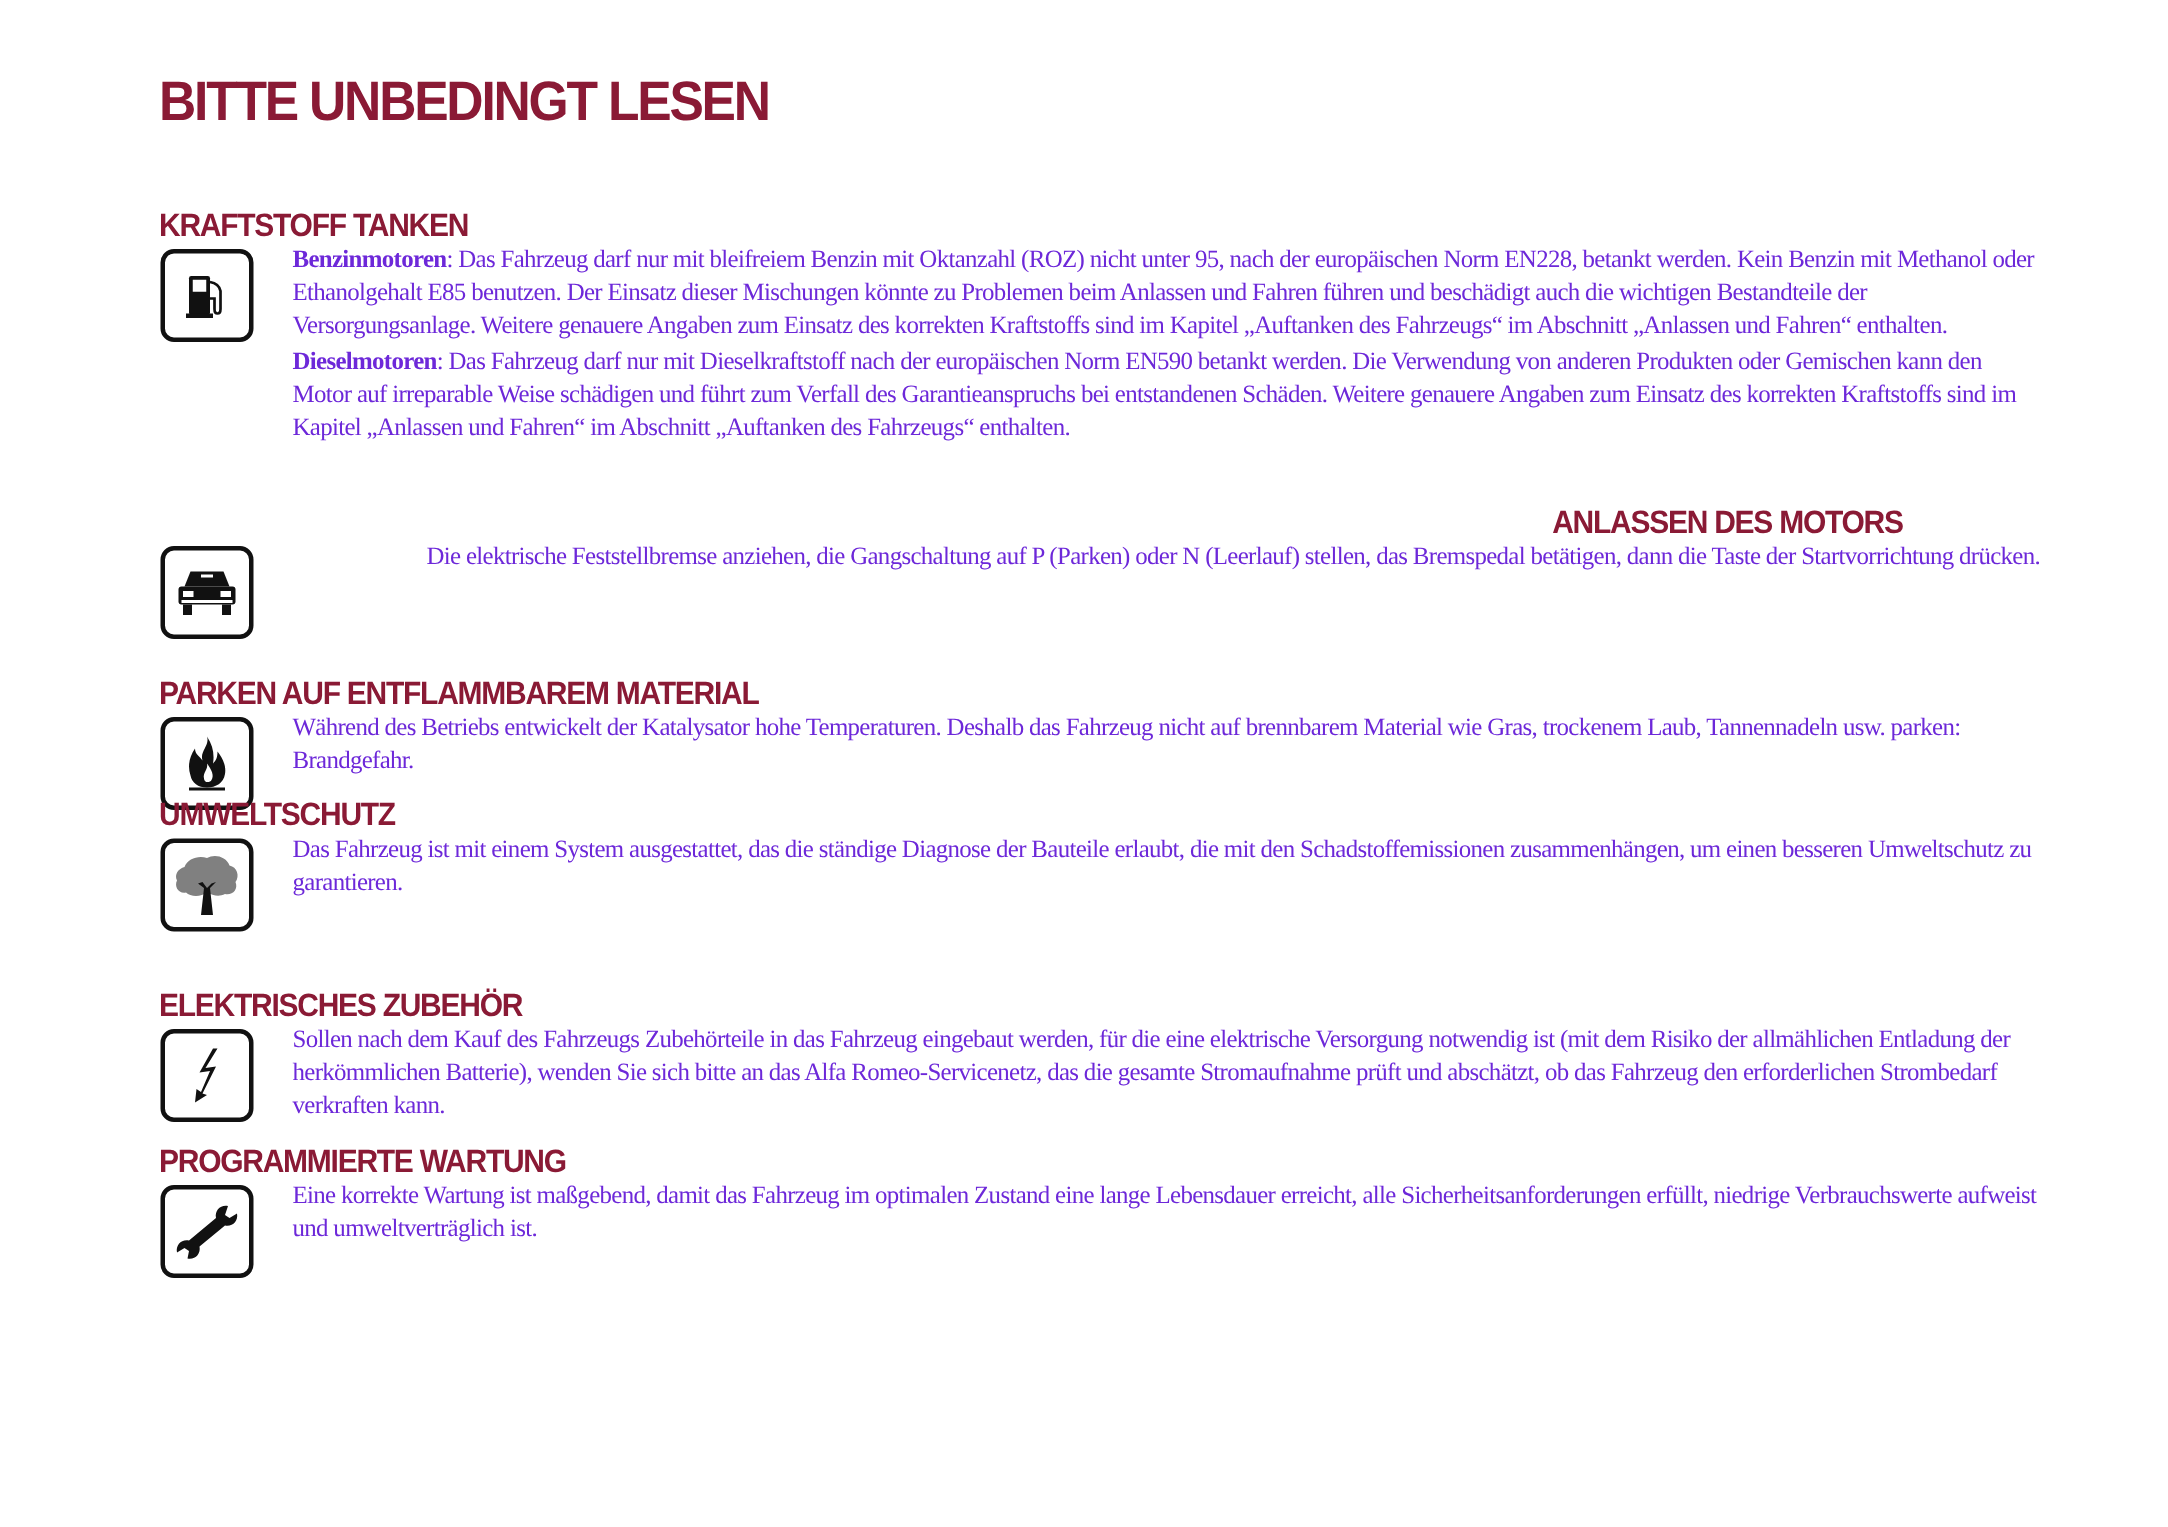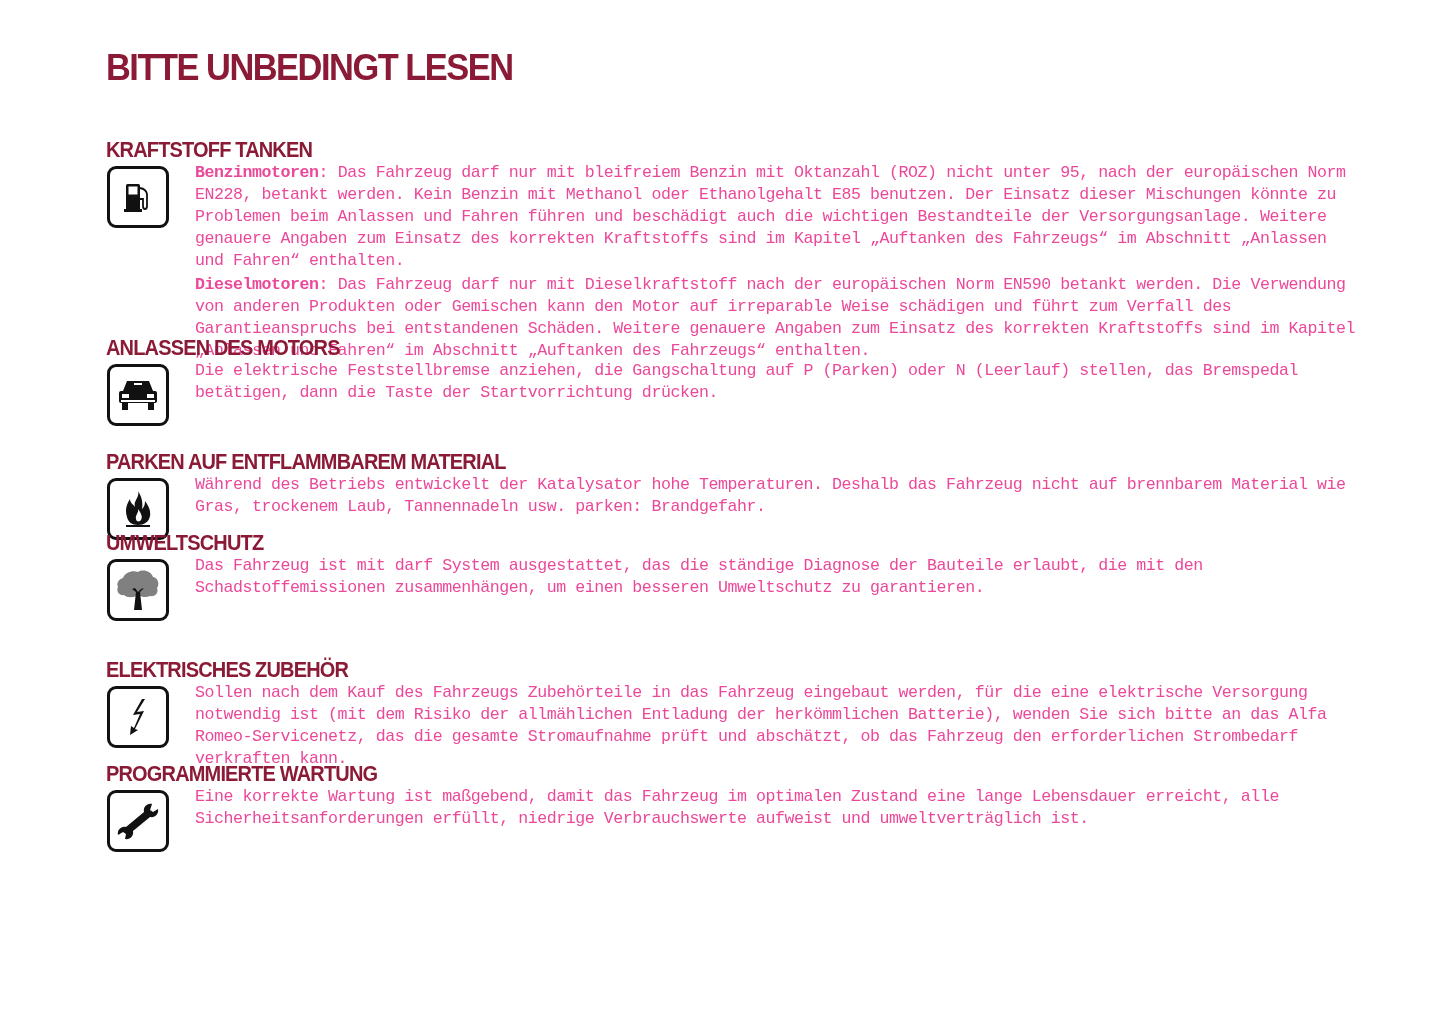--- a/index.html
+++ b/index.html
@@ -27,22 +27,22 @@
       position: absolute; left: 1px; top: 0;
       width: 62px; height: 62px;
       border: 3.5px solid #111; border-radius: 9px;
       box-sizing: border-box; background: #fff;
       display: flex; align-items: center; justify-content: center;
     }
     .icon-box svg { display: block; }
     .text {
       position: absolute; left: 89px; top: -2px; width: 1165px;
       font-size: 16.6px; line-height: 22px; letter-spacing: -0.45px;
-      color: #ec4899;
-      font-family: Liberation Mono, monospace;
+      color: #6d28d9;
+      font-family: Liberation Serif, serif;
     }
     .text p { margin: 0; }
     .text .lbl { font-weight: bold; }
     .gap { margin-top: 2px !important; }
   </style>
 </head>
 <body>
 
 <div class="page">
   <h1 class="main-title">BITTE UNBEDINGT LESEN</h1>
@@ -58,21 +58,21 @@
           <path d="M20 9 Q26 10 27 15 L27 27 Q27 30 25 30 Q23 30 23 27 L23 20 L20 20" fill="none" stroke="#111" stroke-width="1.8"></path>
         </svg>
       </div>
       <div class="text">
         <p><span class="lbl">Benzinmotoren</span><span>: Das Fahrzeug darf nur mit bleifreiem Benzin mit Oktanzahl (ROZ) nicht unter 95, nach der europäischen Norm EN228, betankt werden. Kein Benzin mit Methanol oder Ethanolgehalt E85 benutzen. Der Einsatz dieser Mischungen könnte zu Problemen beim Anlassen und Fahren führen und beschädigt auch die wichtigen Bestandteile der Versorgungsanlage. Weitere genauere Angaben zum Einsatz des korrekten Kraftstoffs sind im Kapitel „Auftanken des Fahrzeugs“ im Abschnitt „Anlassen und Fahren“ enthalten.</span></p>
         <p class="gap"><span class="lbl">Dieselmotoren</span><span>: Das Fahrzeug darf nur mit Dieselkraftstoff nach der europäischen Norm EN590 betankt werden. Die Verwendung von anderen Produkten oder Gemischen kann den Motor auf irreparable Weise schädigen und führt zum Verfall des Garantieanspruchs bei entstandenen Schäden. Weitere genauere Angaben zum Einsatz des korrekten Kraftstoffs sind im Kapitel „Anlassen und Fahren“ im Abschnitt „Auftanken des Fahrzeugs“ enthalten.</span></p>
       </div>
     </div>
   </div>
 
-  <div class="section" style="top:252px;">
+  <div class="section" style="top:252px;text-align:right;">
     <h2 class="sec-title">ANLASSEN DES MOTORS</h2>
     <div class="sec-row">
       <div class="icon-box" style="top:2px;">
         <svg width="44" height="36" viewBox="0 0 44 36">
           <path d="M11 4 L33 4 L37 14 L7 14 Z" fill="#111"></path>
           <rect x="18" y="6" width="8" height="2" fill="#fff"></rect>
           <rect x="3" y="14" width="38" height="12" rx="2" fill="#111"></rect>
           <rect x="6" y="17" width="7" height="4" fill="#fff"></rect>
           <rect x="31" y="17" width="7" height="4" fill="#fff"></rect>
           <rect x="5" y="23" width="34" height="2" fill="#fff"></rect>
@@ -100,21 +100,21 @@
 
   <div class="section" style="top:447px;">
     <h2 class="sec-title">UMWELTSCHUTZ</h2>
     <div class="sec-row">
       <div class="icon-box" style="top:2px;">
         <svg width="46" height="44" viewBox="0 0 46 44">
           <path d="M8 10 C10 4 18 2 23 4 C28 1 36 3 38 9 C43 10 45 16 42 20 C44 25 40 29 35 28 C31 30 27 29 23 27 C19 30 12 30 9 27 C4 28 1 23 3 19 C1 15 4 11 8 10 Z" fill="#808080"></path>
           <path d="M21 24 L19 42 L27 42 L25 24 L29 20 L26 21 L23 24 L20 20 L17 21 Z" fill="#111"></path>
         </svg>
       </div>
-      <div class="text">Das Fahrzeug ist mit darf System ausgestattet, das die ständige Diagnose der Bauteile erlaubt, die mit den Schadstoffemissionen zusammenhängen, um einen besseren Umweltschutz zu garantieren.</div>
+      <div class="text">Das Fahrzeug ist mit einem System ausgestattet, das die ständige Diagnose der Bauteile erlaubt, die mit den Schadstoffemissionen zusammenhängen, um einen besseren Umweltschutz zu garantieren.</div>
     </div>
   </div>
 
   <div class="section" style="top:574px;">
     <h2 class="sec-title">ELEKTRISCHES ZUBEHÖR</h2>
     <div class="sec-row">
       <div class="icon-box" style="top:2px;">
         <svg width="30" height="40" viewBox="0 0 30 40">
           <path d="M19 2 L10 18 L17 17 L11 31 L8 29 L7 38 L15 33 L12 32 L21 14 L14 15 L22 2 Z" fill="#111"></path>
         </svg>

